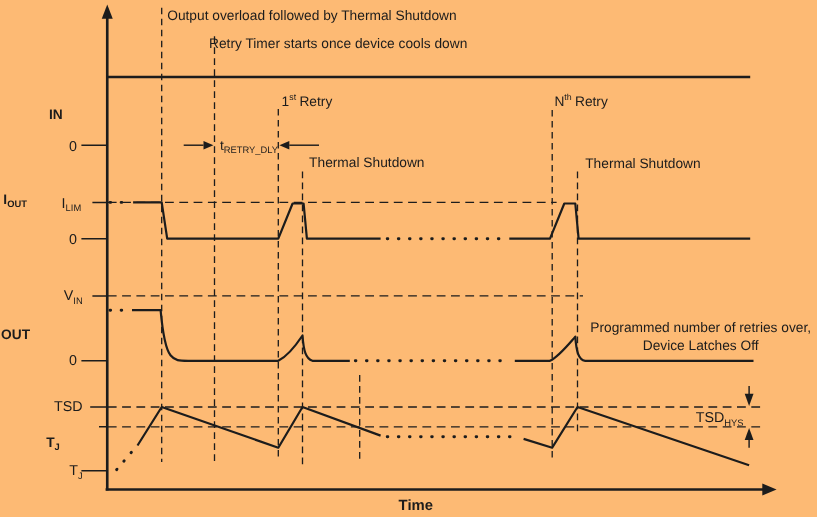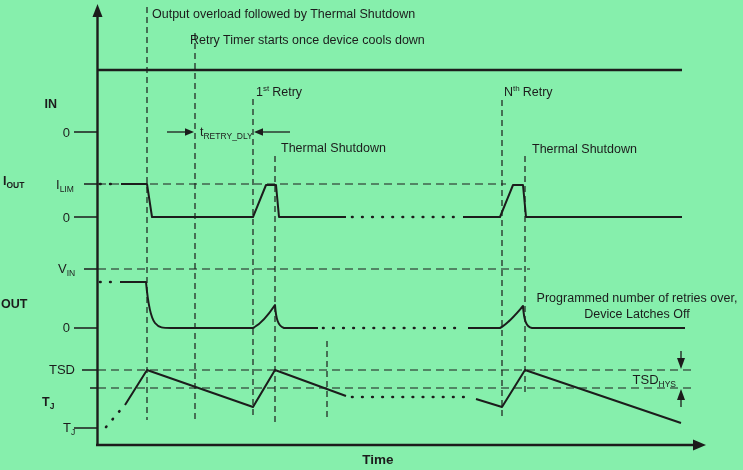--- a/index.html
+++ b/index.html
@@ -1,16 +1,16 @@
 <!DOCTYPE html>
 <html style="--ink: #1c1c1c;"><head>
 <meta charset="utf-8">
 <style>
   html,body{margin:0;padding:0;background:#ffffff;}
-  .stage{position:relative;width:743px;height:470px;background:#86efac;overflow:hidden;
+  .stage{position:relative;width:743px;height:470px;background:#fdba74;overflow:hidden;
          font-family:"Liberation Sans",sans-serif;}
   svg text{fill:var(--ink,#1c1c1c);}
   .ann{font-size:12.5px;}
   .lbl{font-size:13px;}
   .bold{font-size:12.5px;font-weight:bold;}
   .time{font-size:13.5px;font-weight:bold;}
   .sub{font-size:8.5px;}
   .sup{font-size:8px;}
   .wave{fill:none;stroke:var(--ink,#1c1c1c);stroke-width:2;stroke-linejoin:round;stroke-linecap:butt;}
   .inline{fill:none;stroke:var(--ink,#1c1c1c);stroke-width:2.4;}

